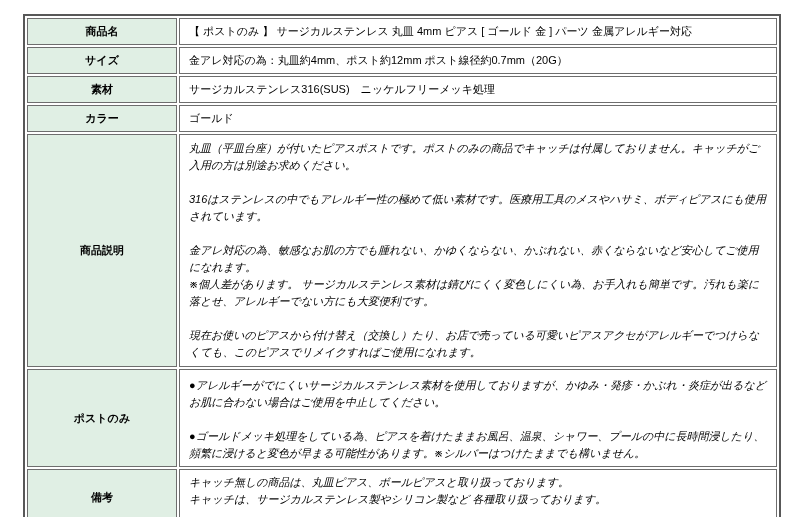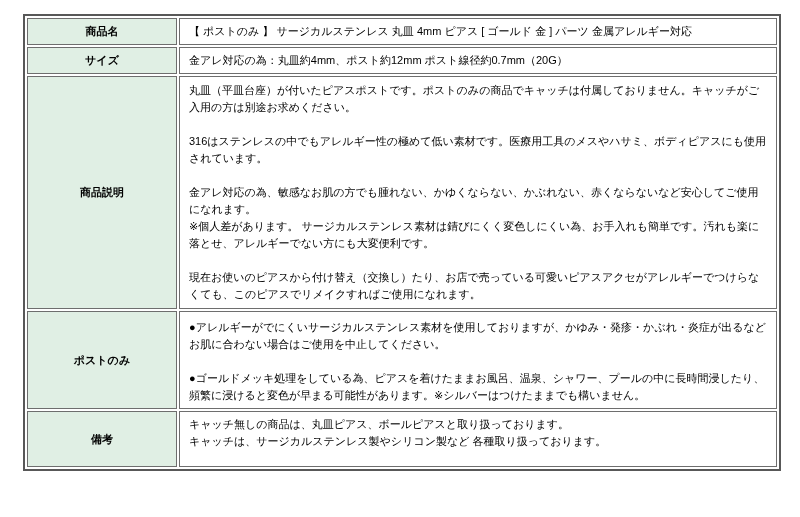--- a/index.html
+++ b/index.html
@@ -41,40 +41,48 @@
     font-weight: bold;
     padding: 2px 4px;
   }
   td.value-cell {
     background: #ffffff;
     padding: 3px 9px;
     text-align: left;
   }
   tr.r-short td { height: 27px; }
   td.value-cell.strong { font-weight: normal; }
-  .para { margin: 0 0 17px 0; }
+  .para { margin: 0 0 17px 0; font-style: italic; }
   .para:last-child { margin-bottom: 0; }
   .line { display: block; }
   tr.r-desc td.value-cell { padding-top: 5px; padding-bottom: 5px; }
   tr.r-notes td.value-cell { padding-top: 7px; padding-bottom: 4px; }
   tr.r-remarks td.value-cell { padding-top: 4px; padding-bottom: 16px; }
 </style>
 </head>
 <body>
 
 <div class="spec-table-wrap">
   <table class="spec">
     <tbody>
       <tr class="r-short">
         <td class="label-cell">商品名</td>
         <td class="value-cell strong">【 ポストのみ 】 サージカルステンレス 丸皿 4mm ピアス [ ゴールド 金 ] パーツ 金属アレルギー対応</td>
       </tr>
       <tr class="r-short">
         <td class="label-cell">サイズ</td>
         <td class="value-cell">金アレ対応の為：丸皿約4mm、ポスト約12mm ポスト線径約0.7mm（20G）</td>
+      </tr>
+      <tr class="r-short">
+        <td class="label-cell">素材</td>
+        <td class="value-cell">サージカルステンレス316(SUS)　ニッケルフリーメッキ処理</td>
+      </tr>
+      <tr class="r-short">
+        <td class="label-cell">カラー</td>
+        <td class="value-cell">ゴールド</td>
       </tr>
       <tr class="r-desc">
         <td class="label-cell">商品説明</td>
         <td class="value-cell">
           <p class="para">
             <span class="line">丸皿（平皿台座）が付いたピアスポストです。ポストのみの商品でキャッチは付属しておりません。キャッチがご入用の方は別途お求めください。</span>
           </p>
           <p class="para">
             <span class="line">316はステンレスの中でもアレルギー性の極めて低い素材です。医療用工具のメスやハサミ、ボディピアスにも使用されています。</span>
           </p>

